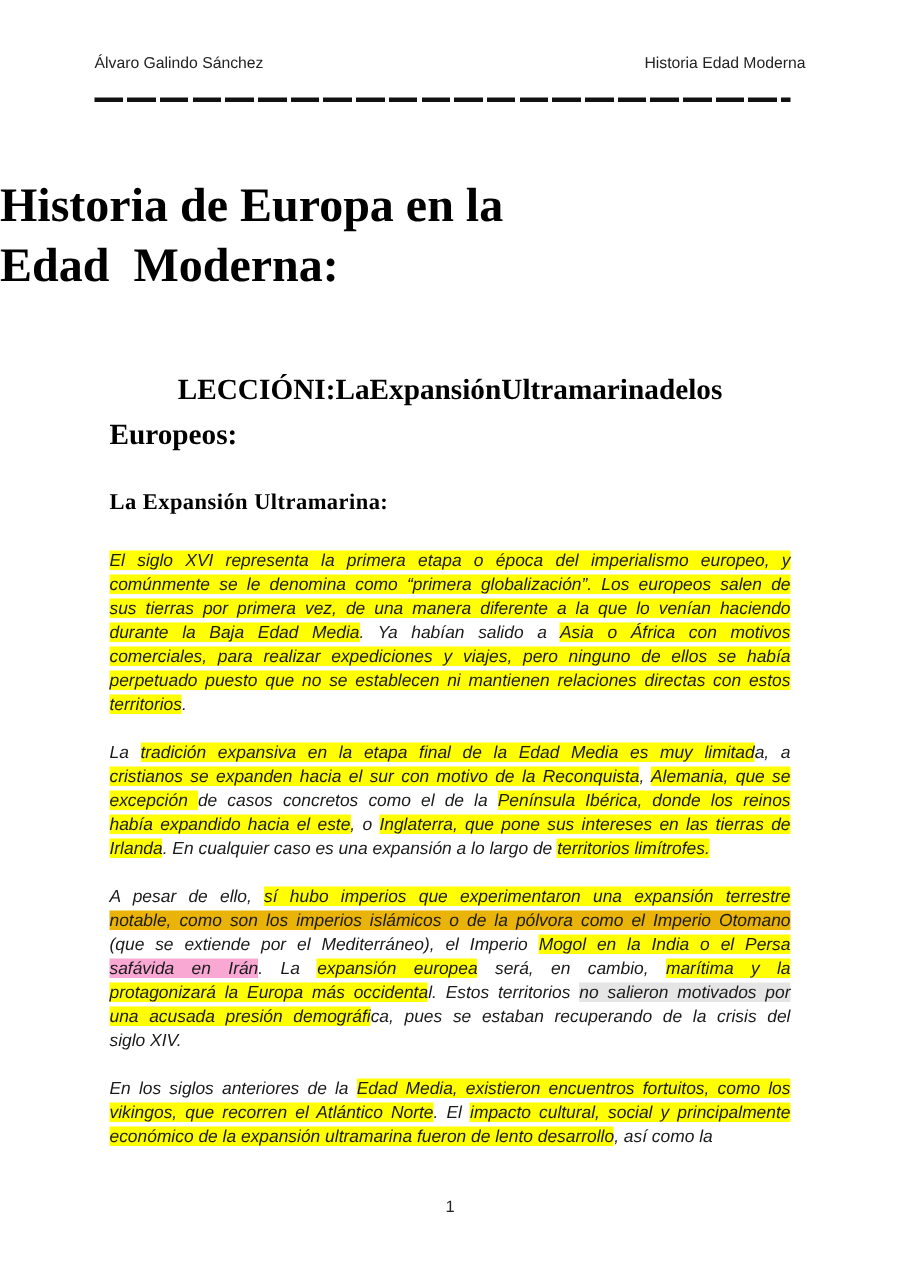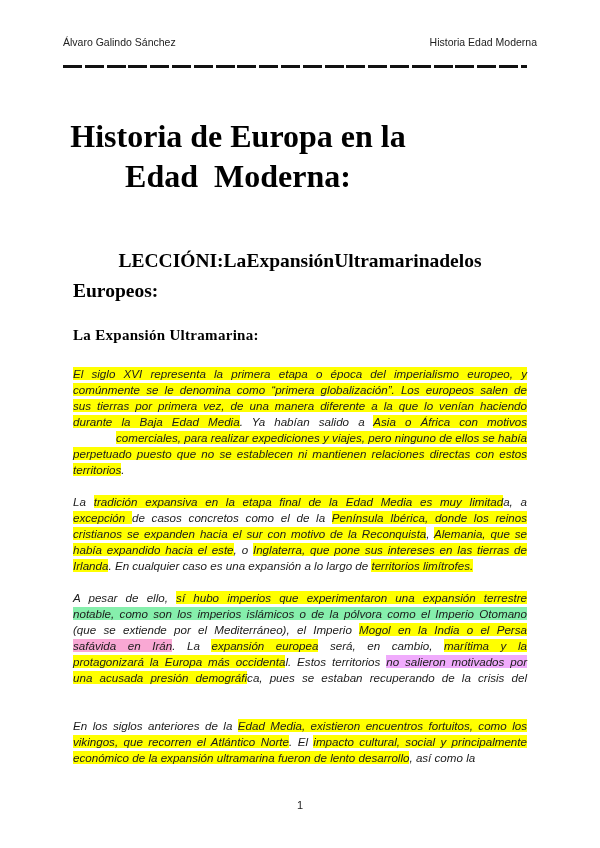--- a/index.html
+++ b/index.html
@@ -38,21 +38,20 @@
       width: 464px;
       top: 65px;
       height: 3px;
       background: repeating-linear-gradient(to right, #111 0px, #111 19px, #fff 19px, #fff 21.8px);
     }
     .title {
       position: absolute;
       left: 0;
       width: 476px;
       top: 116px;
-      text-align: center;
       font-family: "Liberation Serif", serif;
       font-weight: bold;
       font-size: 32px;
       line-height: 40px;
       color: #000;
     }
     .lesson {
       position: absolute;
       left: 73px;
       width: 454px;
@@ -141,38 +140,39 @@
     <div>Europeos:</div>
   </div>
 
   <div class="subheading">La Expansión Ultramarina:</div>
 
   <div class="para" style="top:366px;">
       <div class="ln"><span class="hl" style="background: rgb(255, 255, 0);">El siglo XVI representa la primera etapa o época del imperialismo europeo, y</span></div>
       <div class="ln"><span class="hl" style="background: rgb(255, 255, 0);">comúnmente se le denomina como “primera globalización”. Los europeos salen de</span></div>
       <div class="ln"><span class="hl" style="background: rgb(255, 255, 0);">sus tierras por primera vez, de una manera diferente a la que lo venían haciendo</span></div>
       <div class="ln"><span class="hl" style="background: rgb(255, 255, 0);">durante la Baja Edad Media</span><span>. Ya habían salido a </span><span class="hl" style="background: rgb(255, 255, 0);">Asia o África con motivos</span></div>
-      <div class="ln"><span class="hl" style="background: rgb(255, 255, 0); margin-left: 43px;">comerciales, para realizar expediciones y viajes, pero ninguno de ellos se había</span></div>
+      <div class="ln"><span class="hl" style="background: rgb(255, 255, 0);">comerciales, para realizar expediciones y viajes, pero ninguno de ellos se había</span></div>
       <div class="ln"><span class="hl" style="background: rgb(255, 255, 0);">perpetuado puesto que no se establecen ni mantienen relaciones directas con estos</span></div>
       <div class="ln last"><span class="hl" style="background: rgb(255, 255, 0);">territorios</span><span>.</span></div>
     </div>
   <div class="para" style="top:494px;">
       <div class="ln"><span>La </span><span class="hl" style="background: rgb(255, 255, 0);">tradición expansiva en la etapa final de la Edad Media es muy limitad</span><span>a, a</span></div>
+      <div class="ln"><span class="hl" style="background: rgb(255, 255, 0);">cristianos se expanden hacia el sur con motivo de la Reconquista</span><span>, </span><span class="hl" style="background: rgb(255, 255, 0);">Alemania, que se</span></div>
       <div class="ln"><span class="hl" style="background: rgb(255, 255, 0);">excepción </span><span>de casos concretos como el de la </span><span class="hl" style="background: rgb(255, 255, 0);">Península Ibérica, donde los reinos</span></div>
-      <div class="ln"><span class="hl" style="background: rgb(255, 255, 0);">cristianos se expanden hacia el sur con motivo de la Reconquista</span><span>, </span><span class="hl" style="background: rgb(255, 255, 0);">Alemania, que se</span></div>
       <div class="ln"><span class="hl" style="background: rgb(255, 255, 0);">había expandido hacia el este</span><span>, o </span><span class="hl" style="background: rgb(255, 255, 0);">Inglaterra, que pone sus intereses en las tierras de</span></div>
       <div class="ln last"><span class="hl" style="background: rgb(255, 255, 0); margin-top: 26px;">Irlanda</span><span>. En cualquier caso es una expansión a lo largo de </span><span class="hl" style="background: rgb(255, 255, 0);">territorios limítrofes.</span></div>
     </div>
   <div class="para" style="top:590px;">
       <div class="ln"><span>A pesar de ello, </span><span class="hl" style="background: rgb(255, 255, 0);">sí hubo imperios que experimentaron una expansión terrestre</span></div>
-      <div class="ln"><span class="hl" style="background: #86efac;">notable, como son los imperios islámicos o de la pólvora como el Imperio Otomano</span></div>
+      <div class="ln"><span class="hl" style="background: #eab308;">notable, como son los imperios islámicos o de la pólvora como el Imperio Otomano</span></div>
       <div class="ln"><span>(que se extiende por el Mediterráneo), el Imperio </span><span class="hl" style="background: rgb(255, 255, 0);">Mogol en la India o el Persa</span></div>
       <div class="ln"><span class="hl" style="background: #f9a8d4;">safávida en Irán</span><span>. La </span><span class="hl" style="background: rgb(255, 255, 0);">expansión europea</span><span> será, en cambio, </span><span class="hl" style="background: rgb(255, 255, 0);">marítima y la</span></div>
-      <div class="ln"><span class="hl" style="background: rgb(255, 255, 0);">protagonizará la Europa más occidenta</span><span>l. Estos territorios </span><span class="hl" style="background: #f0abfc;">no salieron motivados por</span></div>
+      <div class="ln"><span class="hl" style="background: rgb(255, 255, 0);">protagonizará la Europa más occidenta</span><span>l. Estos territorios </span><span class="hl" style="background: #e5e5e5;">no salieron motivados por</span></div>
       <div class="ln"><span class="hl" style="background: rgb(255, 255, 0);">una acusada presión demográfi</span><span>ca, pues se estaban recuperando de la crisis del</span></div>
+      <div class="ln last"><span>siglo XIV.</span></div>
     </div>
   <div class="para" style="top:718px;">
       <div class="ln"><span>En los siglos anteriores de la </span><span class="hl" style="background: rgb(255, 255, 0);">Edad Media, existieron encuentros fortuitos, como los</span></div>
       <div class="ln"><span class="hl" style="background: rgb(255, 255, 0);">vikingos, que recorren el Atlántico Norte</span><span>. El </span><span class="hl" style="background: rgb(255, 255, 0);">impacto cultural, social y principalmente</span></div>
       <div class="ln last"><span class="hl" style="background: rgb(255, 255, 0);">económico de la expansión ultramarina fueron de lento desarrollo</span><span>, así como la</span></div>
     </div>
 
   <div class="pagenum">1</div>
 </div>
 

